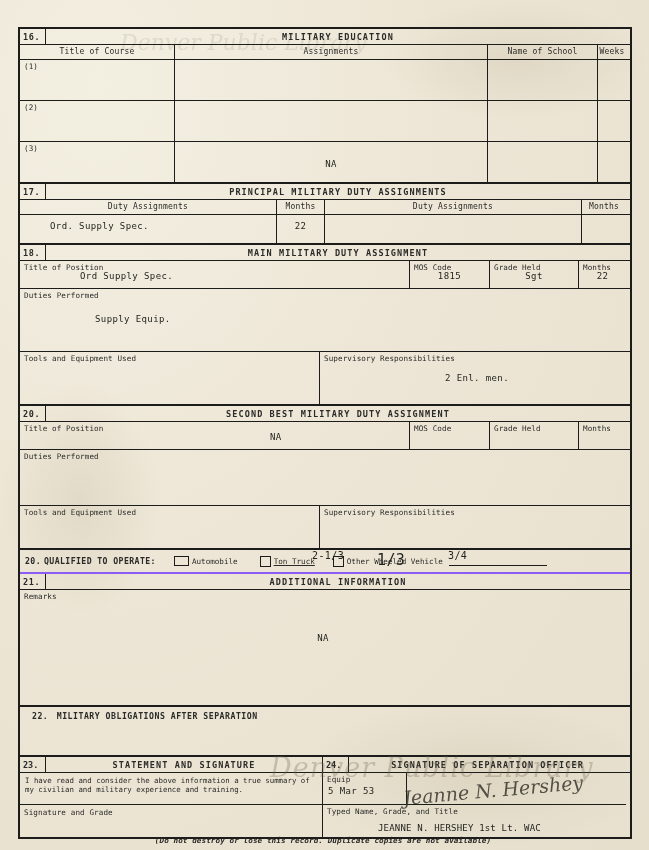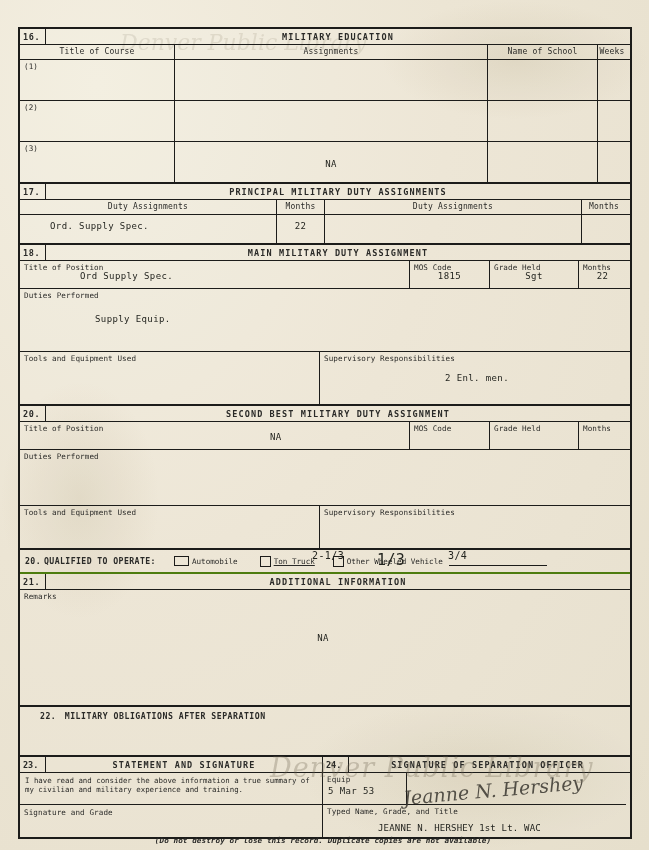--- a/index.html
+++ b/index.html
@@ -265,34 +265,34 @@
         <span class="chk sq"></span>
         <span style="font-size:7.6px;">Other Wheeled Vehicle</span>
       </span>
       <span class="qline" style="width:98px;margin-left:6px;height:9px;"></span>
       <span class="hand" style="position:absolute;left:292px;top:-6px;font-size:10px;">2-1/3</span>
       <span class="hand" style="position:absolute;left:357px;top:-5px;font-size:15px;">1/3</span>
       <span class="hand" style="position:absolute;left:428px;top:-6px;font-size:10px;">3/4</span>
     </div>
   </div>
 
-  <div class="secbar bt" style="border-top:2px solid #4d7c0f;">
+  <div class="secbar bt" style="border-top:2px solid #8b5cf6;">
     <div class="secnum">21.</div>
     <div class="sectitle">ADDITIONAL INFORMATION</div>
   </div>
   <div class="row" style="height:115px;">
     <div class="cell" style="width:606px;">
       <div class="lbl">Remarks</div>
       <div class="hand ctr" style="padding-top:32px;">NA</div>
     </div>
   </div>
 
   <div class="row" style="height:48px;border-top:2px solid #1c1c1a;">
     <div class="cell" style="width:606px;">
-      <div style="font-size:8.2px;font-weight:bold;letter-spacing:.5px;padding:4px 0 0 20px;">
+      <div style="font-size:8.2px;font-weight:bold;letter-spacing:.5px;padding:4px 0 0 12px;">
         <span>22.</span>
         <span style="margin-left:3px;">MILITARY OBLIGATIONS AFTER SEPARATION</span>
       </div>
     </div>
   </div>
 
   <div class="row" style="height:15px;border-top:2px solid #1c1c1a;border-bottom:1px solid #1c1c1a;">
     <div class="cell" style="width:303px;display:flex;align-items:center;">
       <div class="secnum" style="border-right:1px solid #1c1c1a;">23.</div>
       <div class="sectitle">STATEMENT AND SIGNATURE</div>

